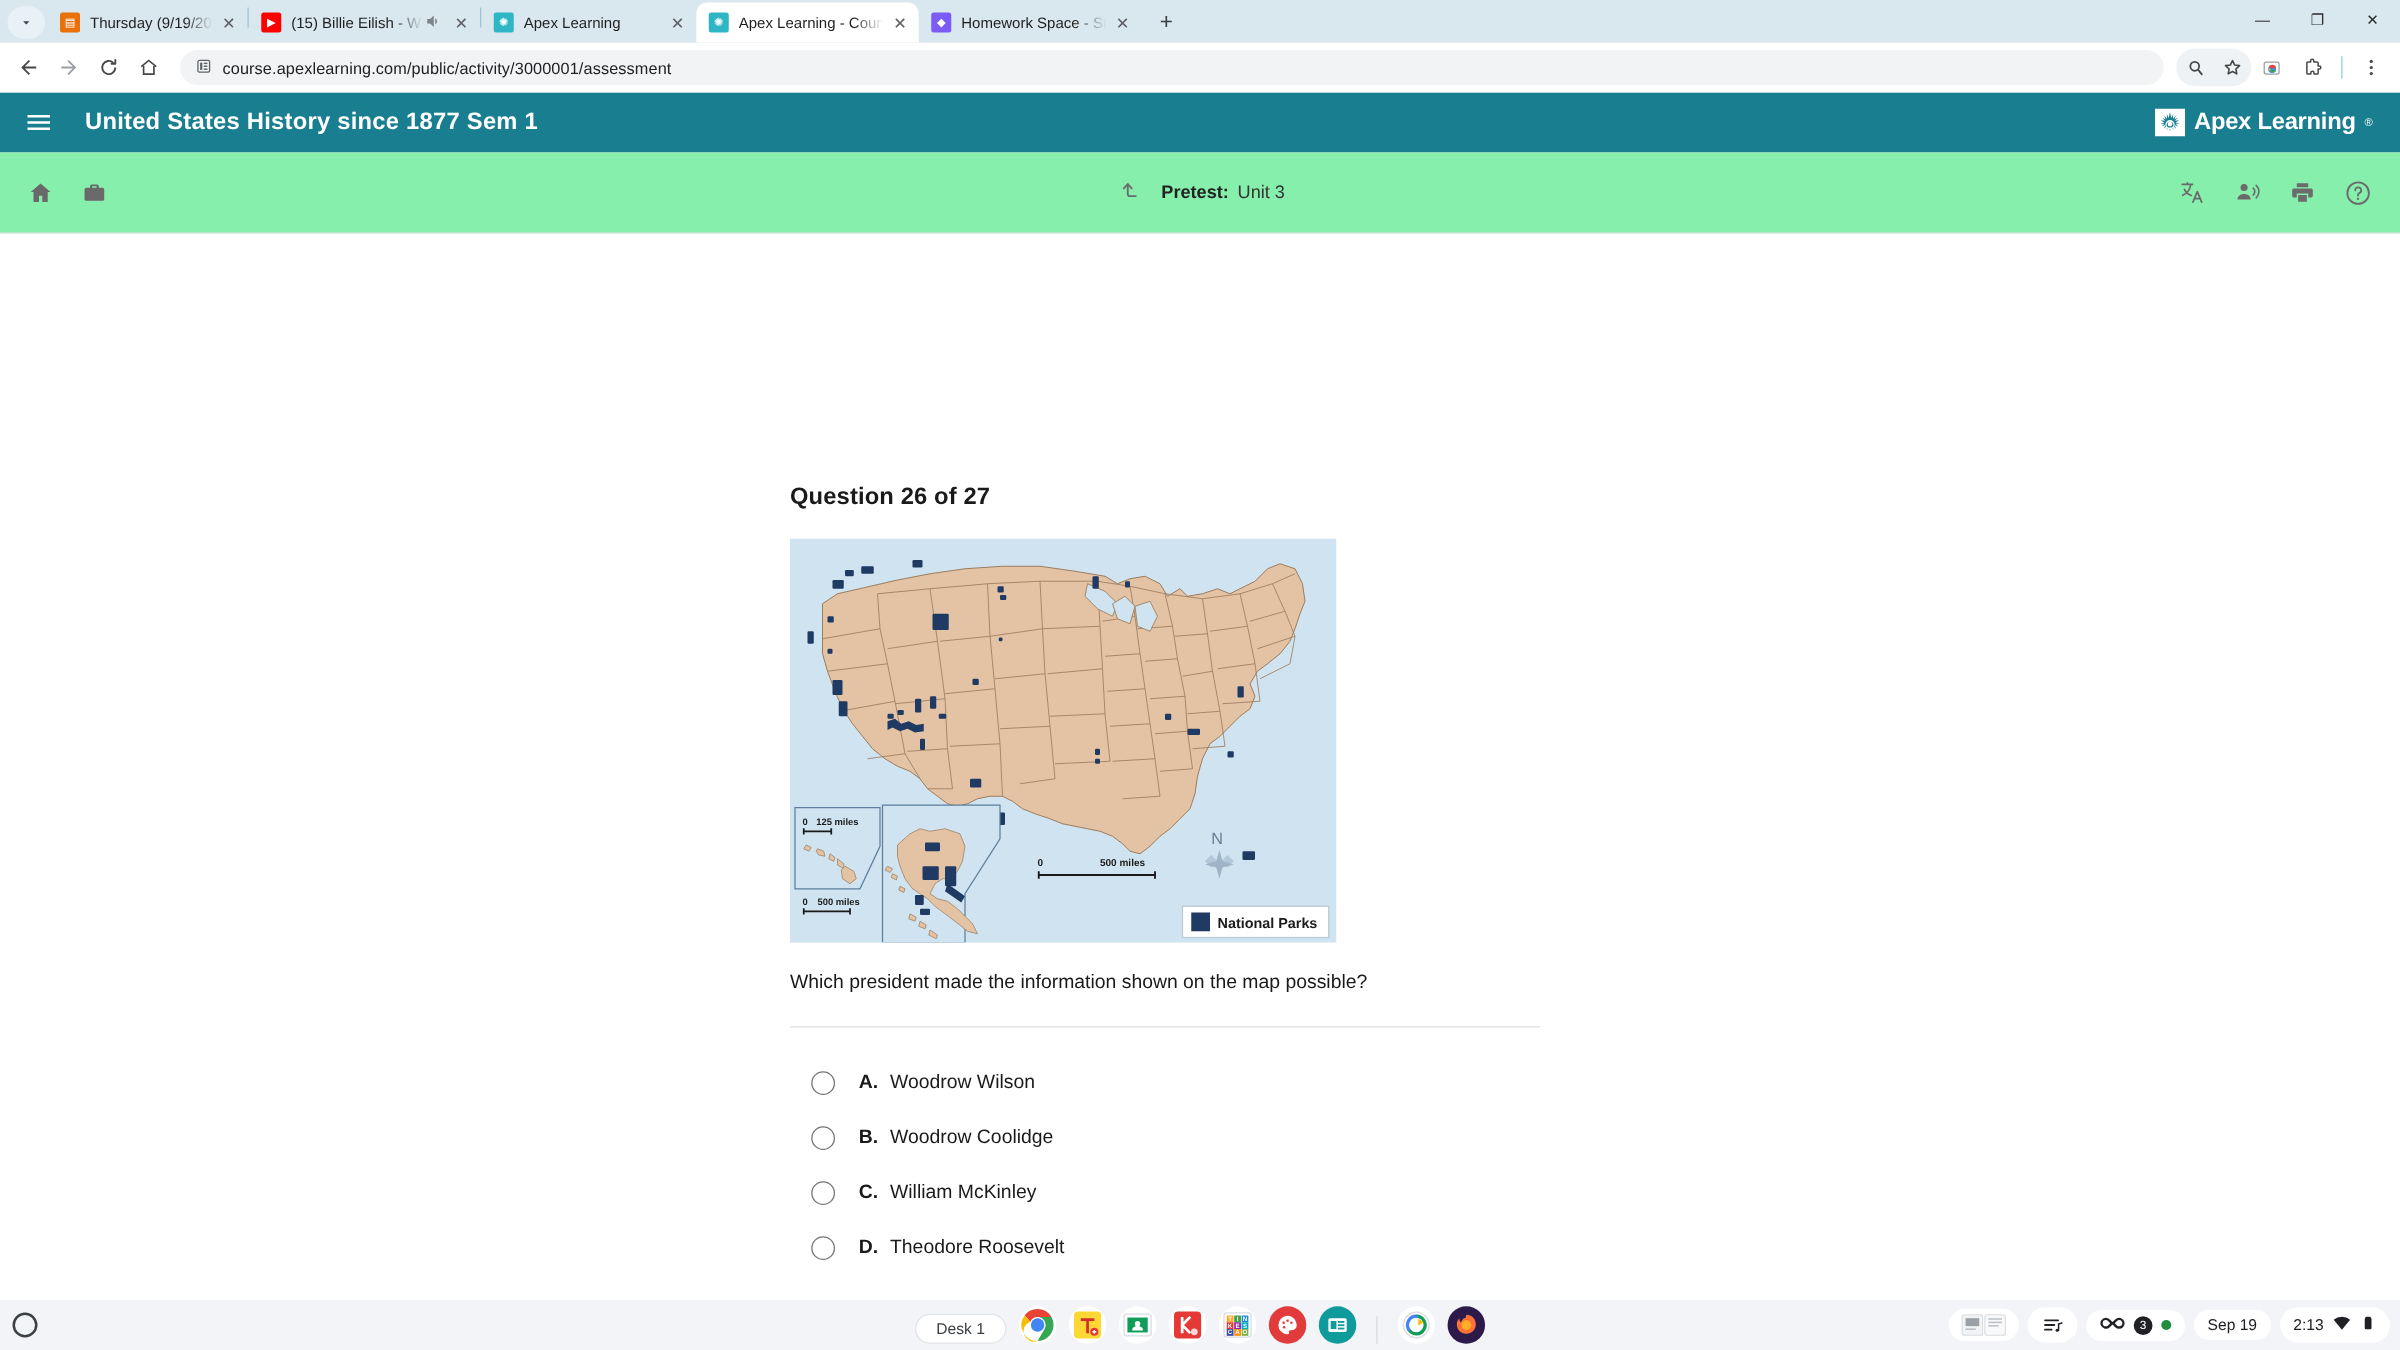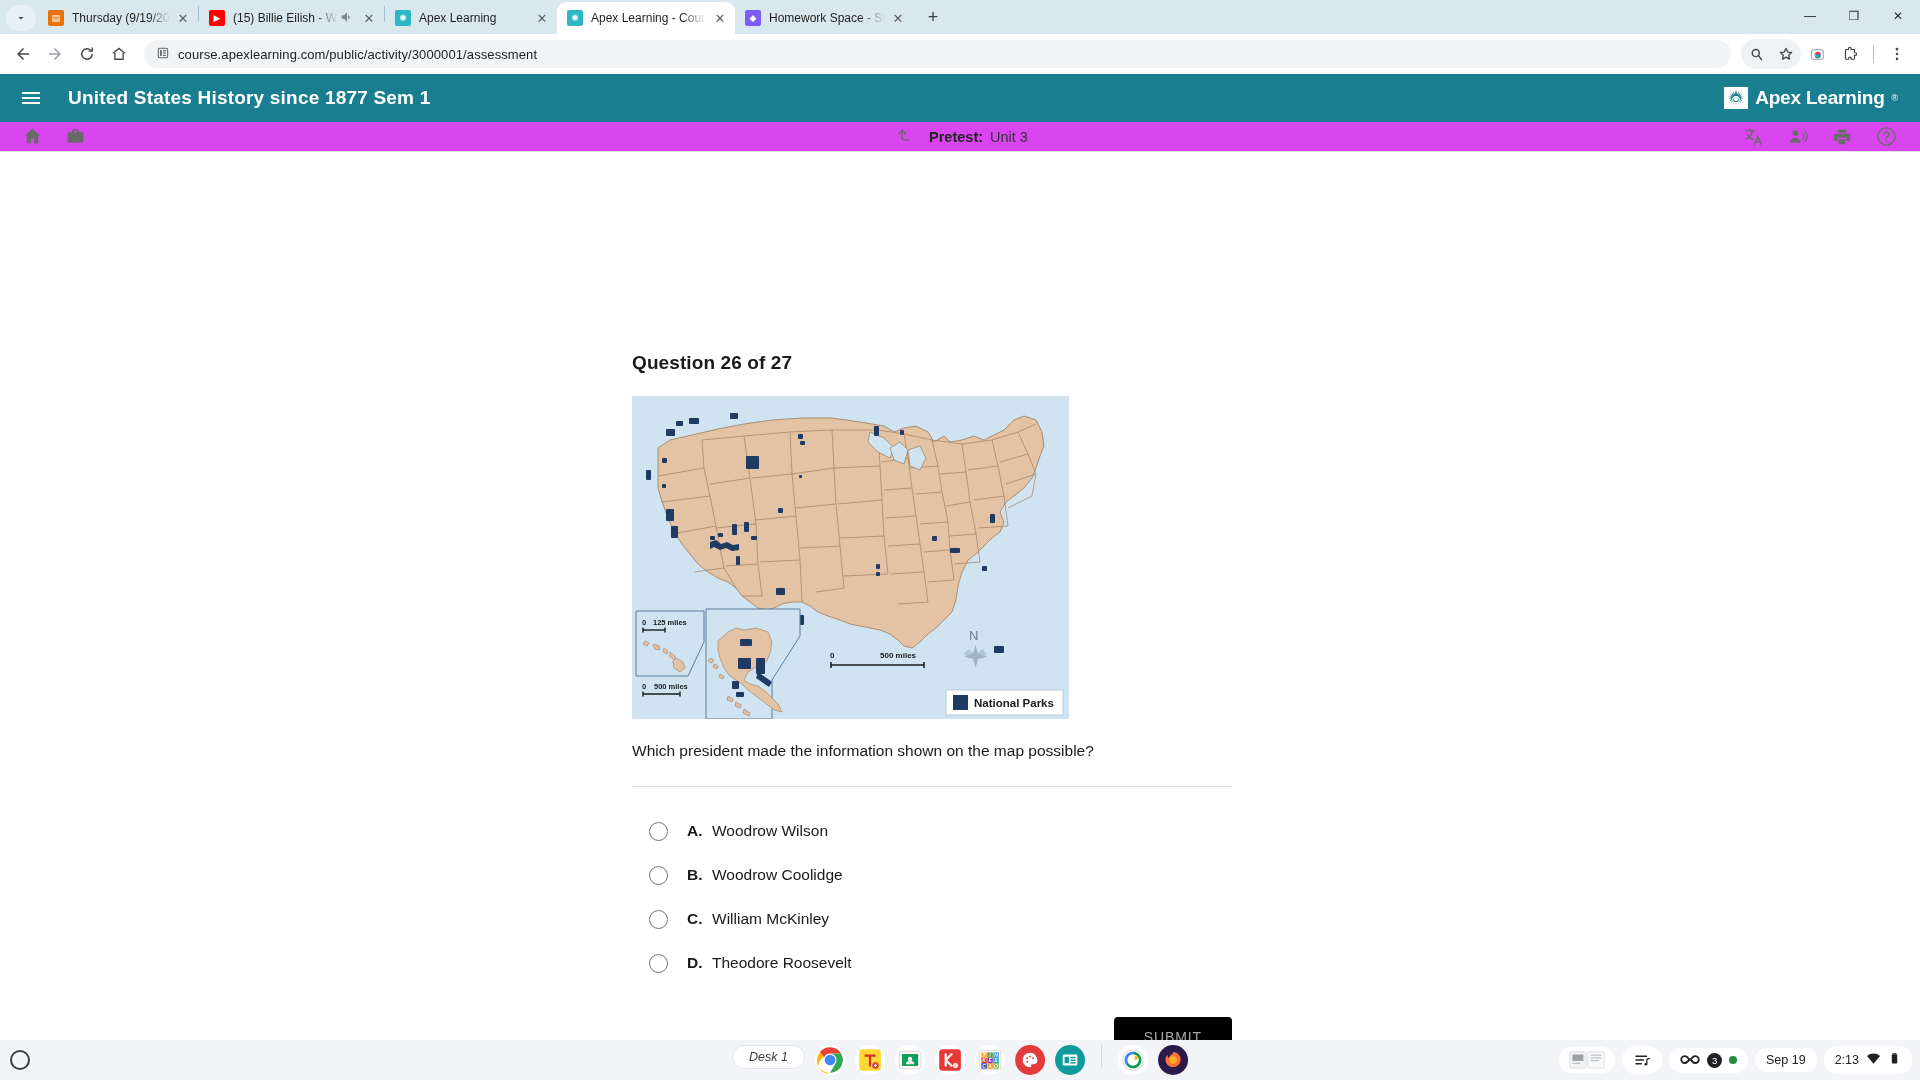--- a/index.html
+++ b/index.html
@@ -100,21 +100,21 @@
     font-size: 19px; font-weight: bold; letter-spacing: -.2px;
   }
   .apexlogo .mark {
     width: 24px; height: 22px; background: #ffffff; position: relative;
     display: flex; align-items: center; justify-content: center;
   }
   .apexlogo .mark svg { width: 22px; height: 20px; }
   .apexlogo sup { font-size: 9px; vertical-align: super; font-weight: normal; }
 
   .subbar {
-    height: 30px; background: #d946ef; border-bottom: 1px solid #e3e3e3;
+    height: 65px; background: #86efac; border-bottom: 1px solid #e3e3e3;
     display: flex; align-items: center; padding: 0 22px; position: relative;
   }
   .subbar .lefticons { display: flex; align-items: center; gap: 22px; }
   .subbar .icon { color: #696969; display: flex; align-items: center; cursor: pointer; }
   .crumb {
     position: absolute; left: 50%; transform: translateX(-50%);
     display: flex; align-items: center; gap: 16px; font-size: 14.5px; color: #222;
   }
   .crumb .label { font-weight: bold; }
   .crumb .value { color: #333; }
@@ -153,21 +153,21 @@
   .shelf {
     position: absolute; left: 0; top: 1040px; width: 1920px; height: 40px;
     background: #f2f4f7; display: flex; align-items: center;
   }
   .shelf-launcher {
     width: 20px; height: 20px; border: 2px solid #3c4043; border-radius: 50%;
     margin-left: 10px;
   }
   .shelf-center {
     position: absolute; left: 50%; transform: translateX(-50%);
-    display: flex; align-items: flex-start; gap: 10px; font-style: italic;
+    display: flex; align-items: flex-end; gap: 10px;
   }
   .deskpill {
     padding: 4px 16px; border-radius: 14px; background: #fff;
     border: 1px solid #e1e4e8; font-size: 12.5px; color: #3c4043; cursor: pointer;
   }
   .appicon {
     width: 30px; height: 30px; border-radius: 50%; position: relative;
     display: flex; align-items: center; justify-content: center; cursor: pointer;
     overflow: hidden; font-size: 13px;
   }

